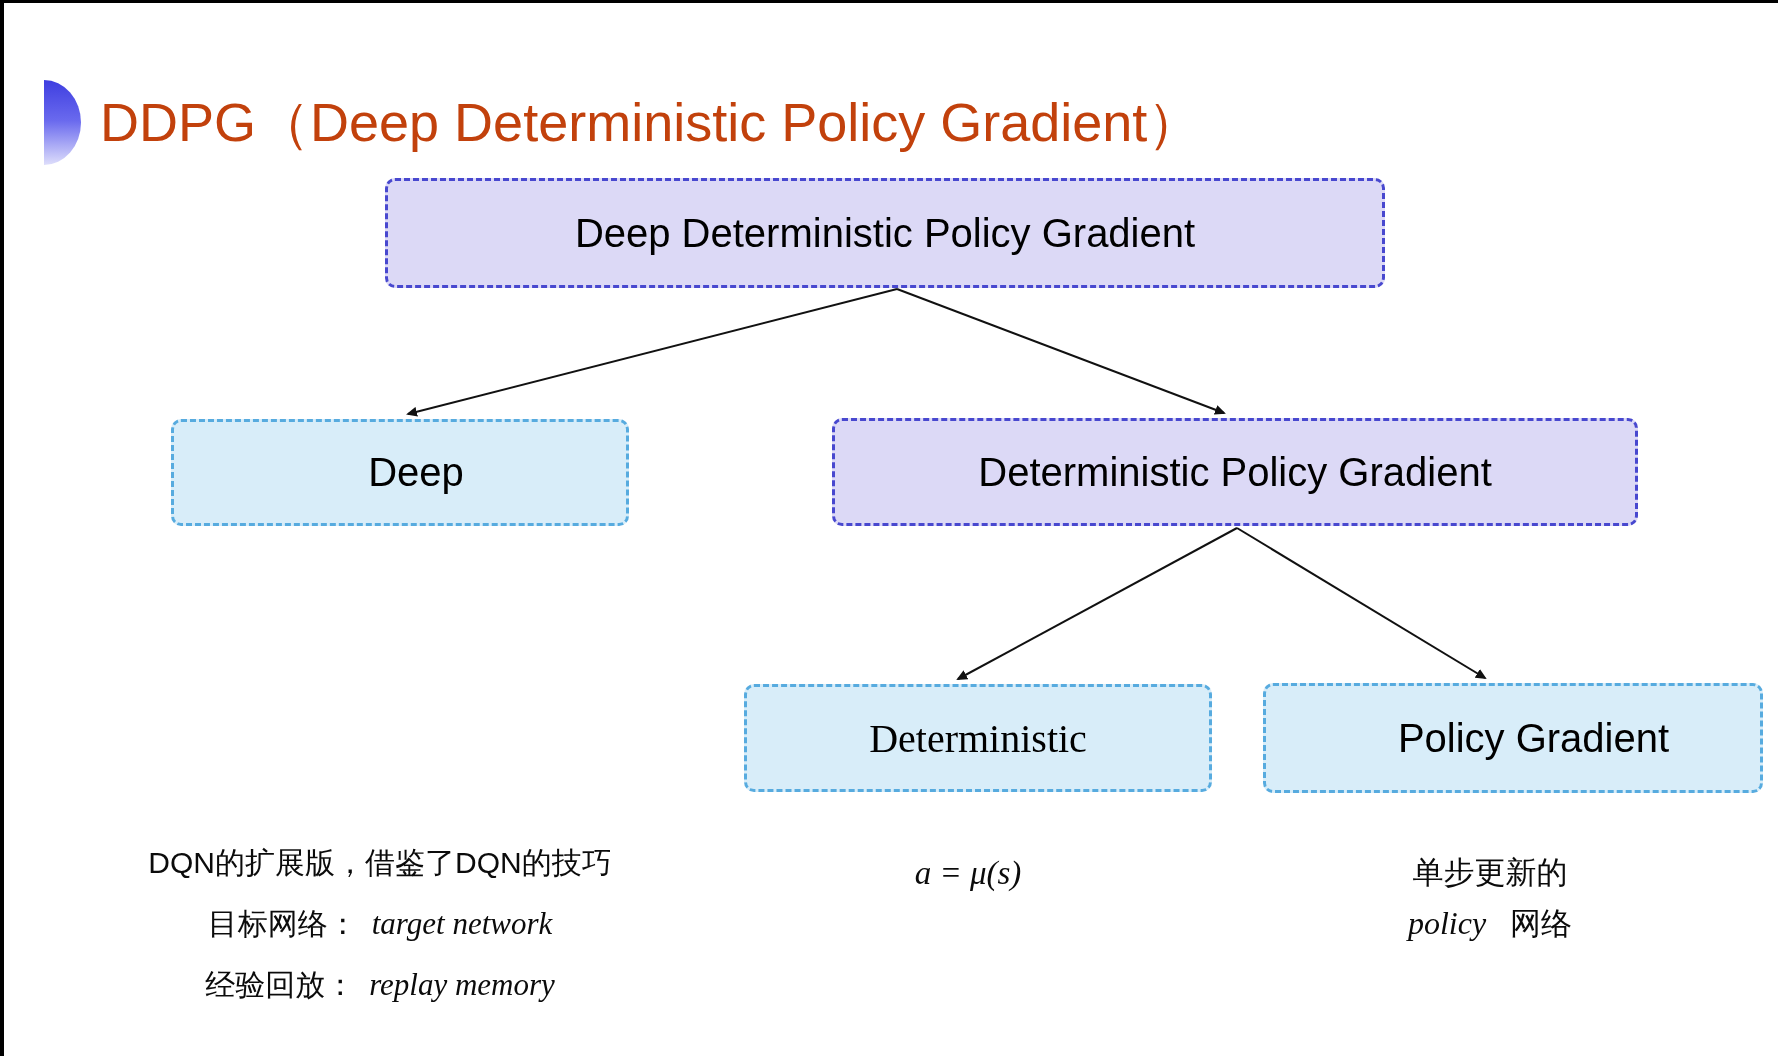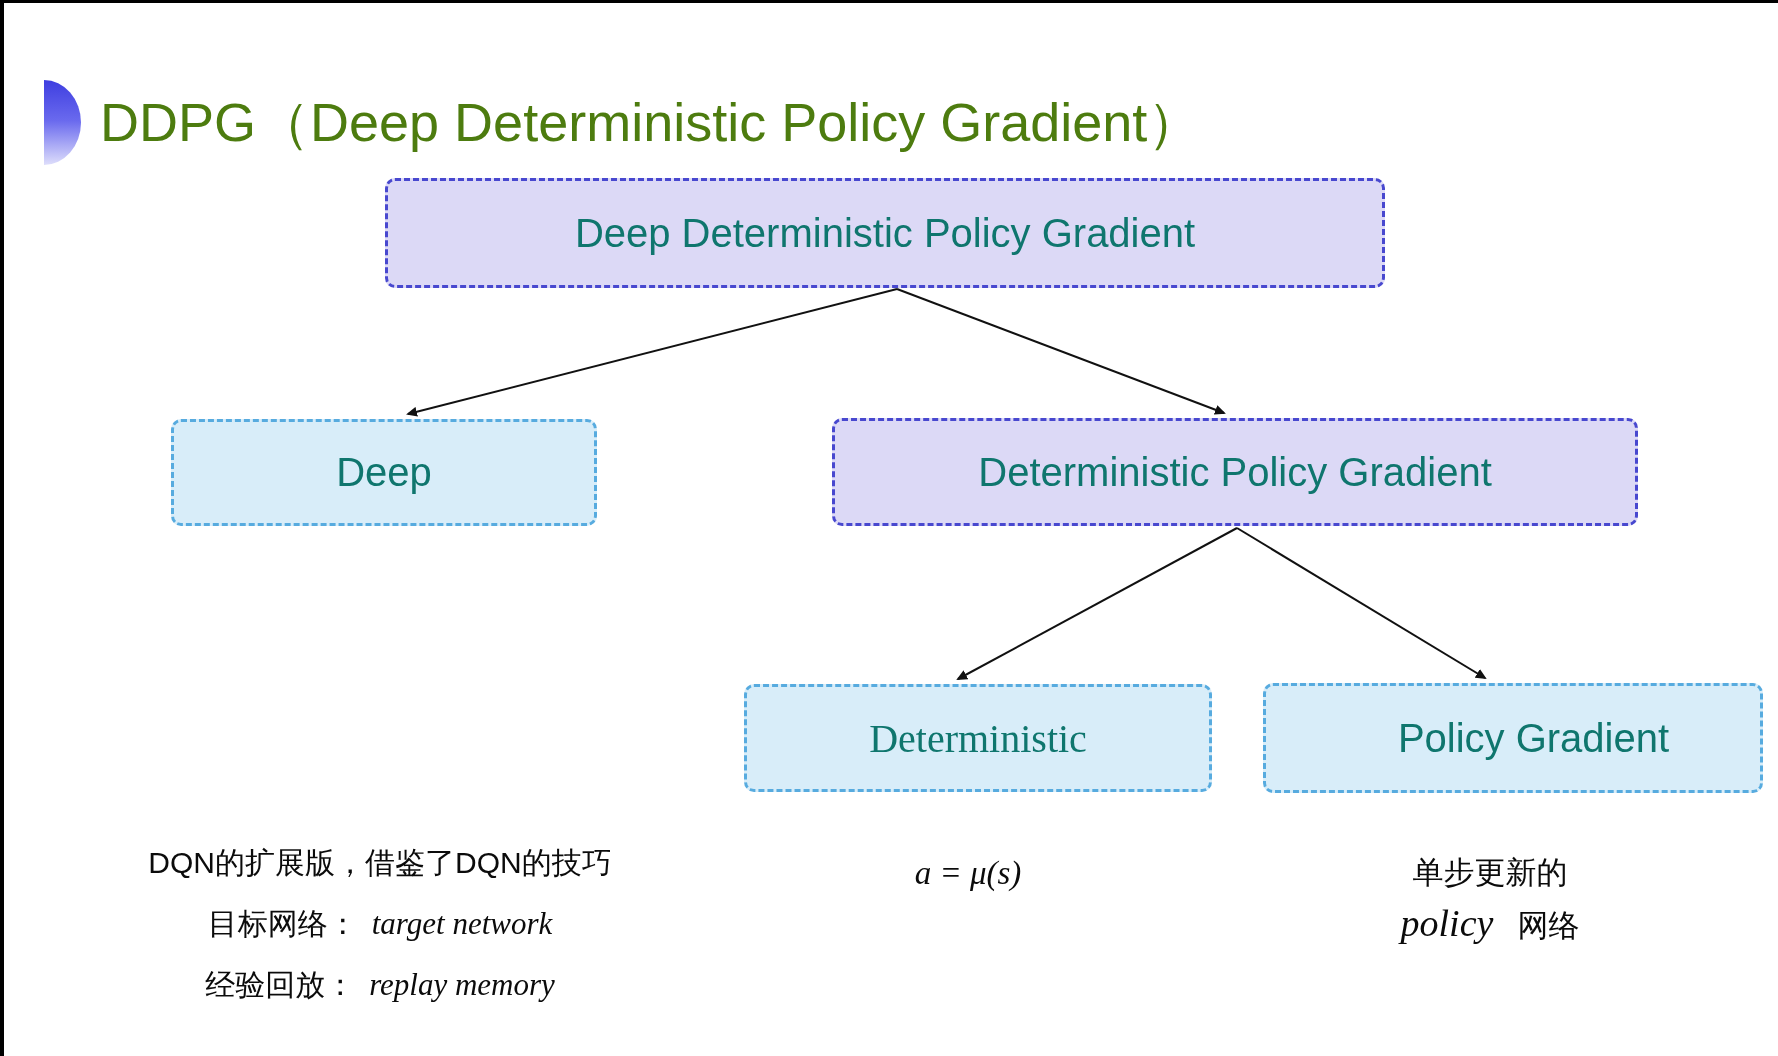--- a/index.html
+++ b/index.html
@@ -17,48 +17,48 @@
 
   
   .title-icon{
     position:absolute;left:44px;top:80px;width:37px;height:85px;
     background:linear-gradient(180deg,#3e3ee0 0%,#6a6aee 48%,#dedefb 100%);
     border-radius:0 100% 100% 0 / 0 50% 50% 0;
   }
   .page-title{
     position:absolute;left:100px;top:74px;
     font-size:54px;line-height:96px;
-    color:#4d7c0f;letter-spacing:0px;white-space:nowrap;
+    color:#c2410c;letter-spacing:0px;white-space:nowrap;
   }
 
   
   .node{
     position:absolute;display:flex;align-items:center;justify-content:center;
-    font-size:40px;color:#0f766e;border-radius:10px;text-align:center;
+    font-size:40px;color:#000000;border-radius:10px;text-align:center;
   }
   .node.purple{background:#dcd9f6;border:3px dashed #4848cf;}
   .node.cyan{background:#d8edf9;border:3px dashed #57abdf;}
   #node-root{left:385px;top:178px;width:994px;height:104px;}
-  #node-deep{left:171px;top:419px;width:420px;height:101px;}
+  #node-deep{left:171px;top:419px;width:420px;height:101px;padding-left:32px;}
   #node-dpg{left:832px;top:418px;width:800px;height:102px;}
   #node-det{left:744px;top:684px;width:462px;height:102px;font-family:Liberation Serif, serif;}
   #node-pg{left:1263px;top:683px;width:453px;height:104px;padding-left:41px;}
 
   
   #edges{position:absolute;left:0;top:0;pointer-events:none;}
 
   
   .note{position:absolute;text-align:center;font-size:30px;color:#0b0b0b;}
   .note .ser{font-family:"Liberation Serif","DejaVu Serif",serif;font-style:italic;}
   #note-left{left:118px;top:832px;width:524px;line-height:61px;}
   #note-left .ser{margin-left:14px;font-size:31px;}
   #note-mid{left:788px;top:848px;width:360px;line-height:50px;font-size:31px;}
   #note-mid .formula{font-family:"Liberation Serif","DejaVu Serif",serif;font-style:italic;font-size:33px;}
   #note-right{left:1320px;top:848px;width:340px;line-height:50px;font-size:31px;text-align:center;}
-  #note-right .ser{margin-right:24px;font-size:38px;}
+  #note-right .ser{margin-right:24px;font-size:32px;}
 </style>
 </head>
 <body>
 
 <div id="stage">
 
   <div class="edge-top"></div>
   <div class="edge-left"></div>
 
   <div class="title-icon"></div>

